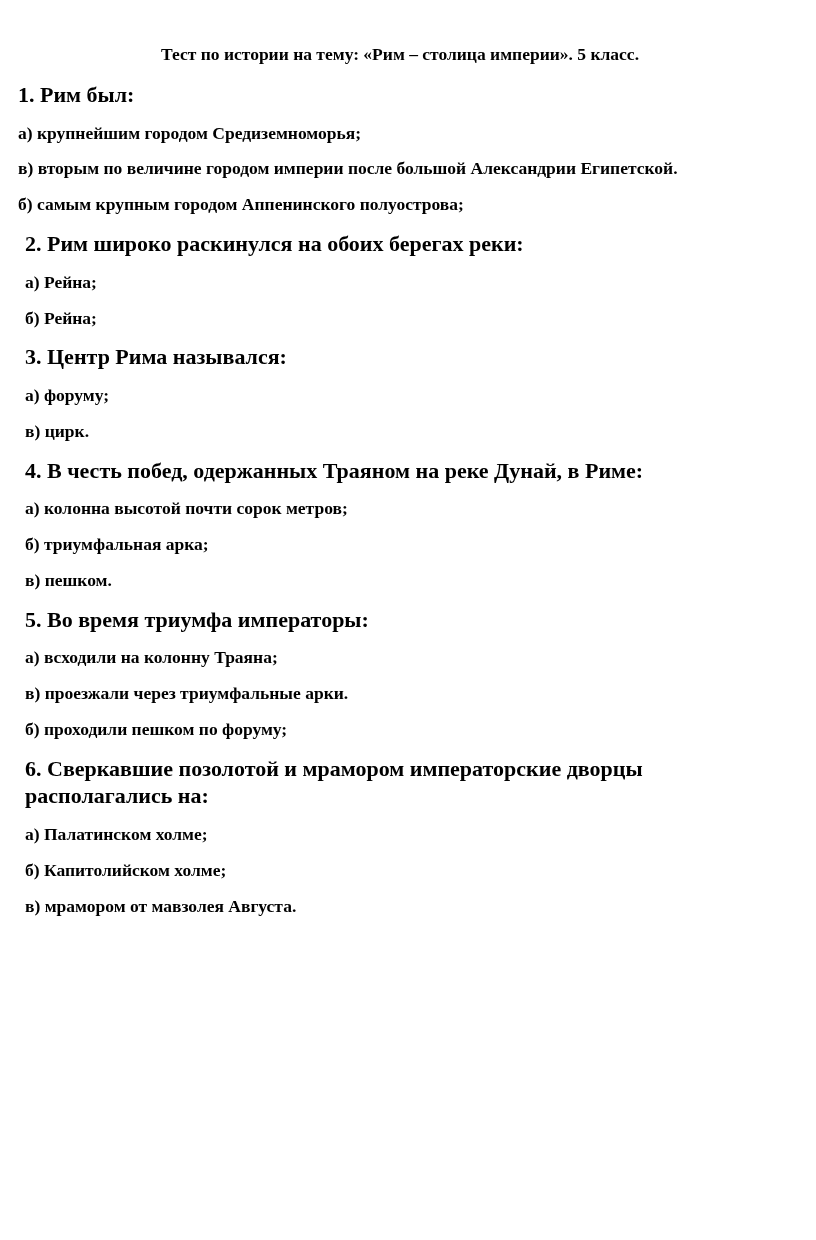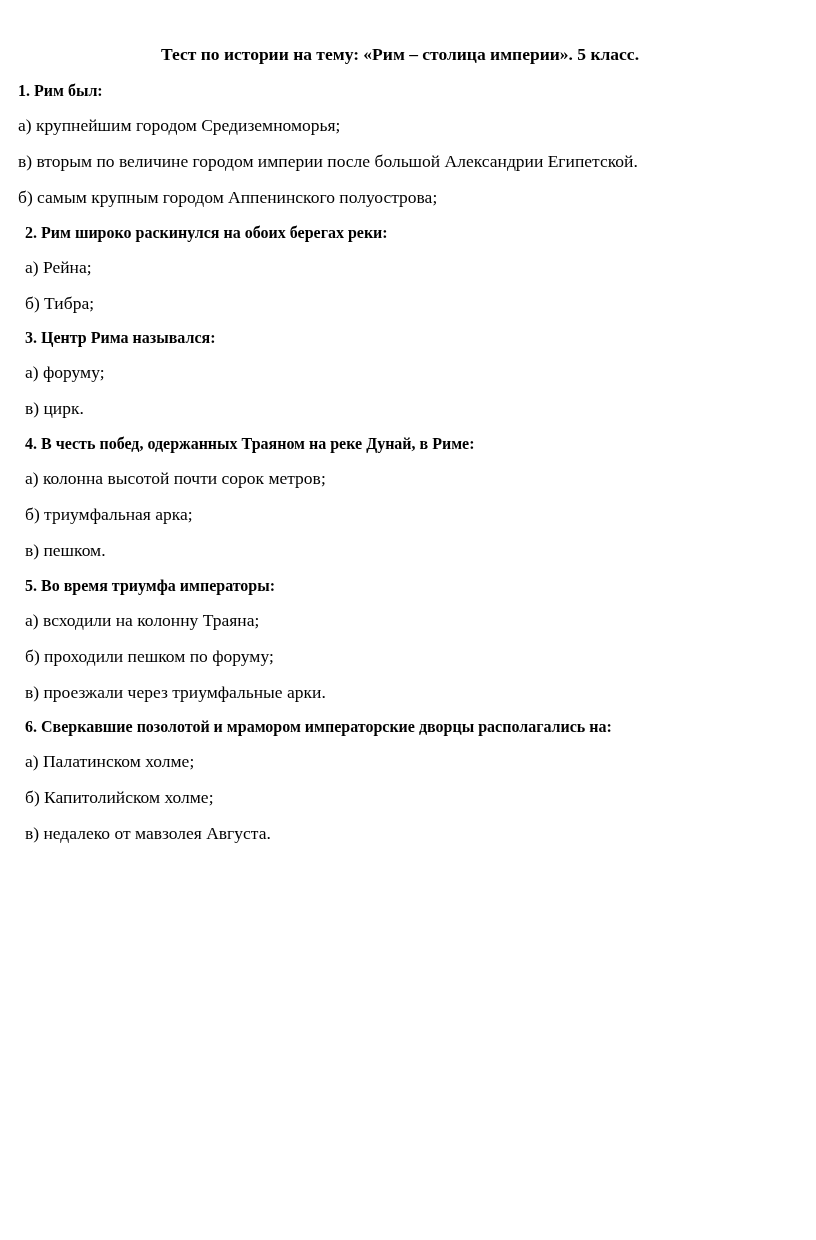--- a/index.html
+++ b/index.html
@@ -23,28 +23,28 @@
   }
   .doc-title {
     font-size: 17.5px;
     font-weight: bold;
     text-align: center;
     margin: 0 0 16px 0;
     padding-left: 28px;
     line-height: 1.2;
   }
   .q {
-    font-size: 16px;
+    font-size: 22px;
     font-weight: bold;
     margin: 0 0 14px 0;
     line-height: 1.25;
   }
   .a {
     font-size: 17.5px;
-    font-weight: normal;
+    font-weight: bold;
     margin: 0 0 14px 0;
     line-height: 1.25;
   }
   .block {
     margin: 0;
   }
   .block + .block {
     margin-top: 0;
     margin-left: 7px;
   }
@@ -58,42 +58,42 @@
   <div class="block">
     <p class="q">1. Рим был:</p>
     <p class="a">а) крупнейшим городом Средиземноморья;</p>
     <p class="a">в) вторым по величине городом империи после большой Александрии Египетской.</p>
     <p class="a">б) самым крупным городом Аппенинского полуострова;</p>
   </div>
 
   <div class="block">
     <p class="q">2. Рим широко раскинулся на обоих берегах реки:</p>
     <p class="a">а) Рейна;</p>
-    <p class="a">б) Тибра;</p>
+    <p class="a">б) Рейна;</p>
   </div>
 
   <div class="block">
     <p class="q">3. Центр Рима назывался:</p>
     <p class="a">а) форуму;</p>
     <p class="a">в) цирк.</p>
   </div>
 
   <div class="block">
     <p class="q">4. В честь побед, одержанных Траяном на реке Дунай, в Риме:</p>
     <p class="a">а) колонна высотой почти сорок метров;</p>
     <p class="a">б) триумфальная арка;</p>
     <p class="a">в) пешком.</p>
   </div>
 
   <div class="block">
     <p class="q">5. Во время триумфа императоры:</p>
     <p class="a">а) всходили на колонну Траяна;</p>
+    <p class="a">в) проезжали через триумфальные арки.</p>
     <p class="a">б) проходили пешком по форуму;</p>
-    <p class="a">в) проезжали через триумфальные арки.</p>
   </div>
 
   <div class="block">
     <p class="q">6. Сверкавшие позолотой и мрамором императорские дворцы располагались на:</p>
     <p class="a">а) Палатинском холме;</p>
     <p class="a">б) Капитолийском холме;</p>
-    <p class="a">в) недалеко от мавзолея Августа.</p>
+    <p class="a">в) мрамором от мавзолея Августа.</p>
   </div>
 </div>
 
 </body></html>

